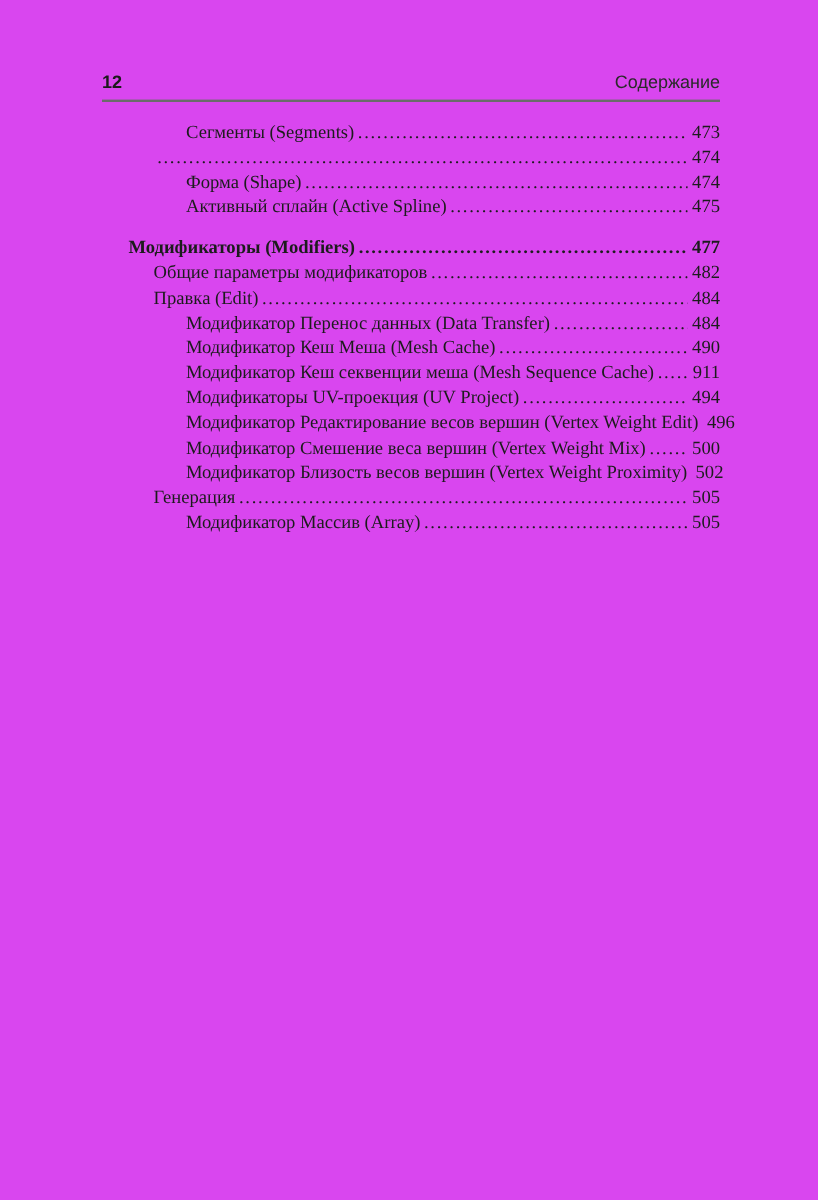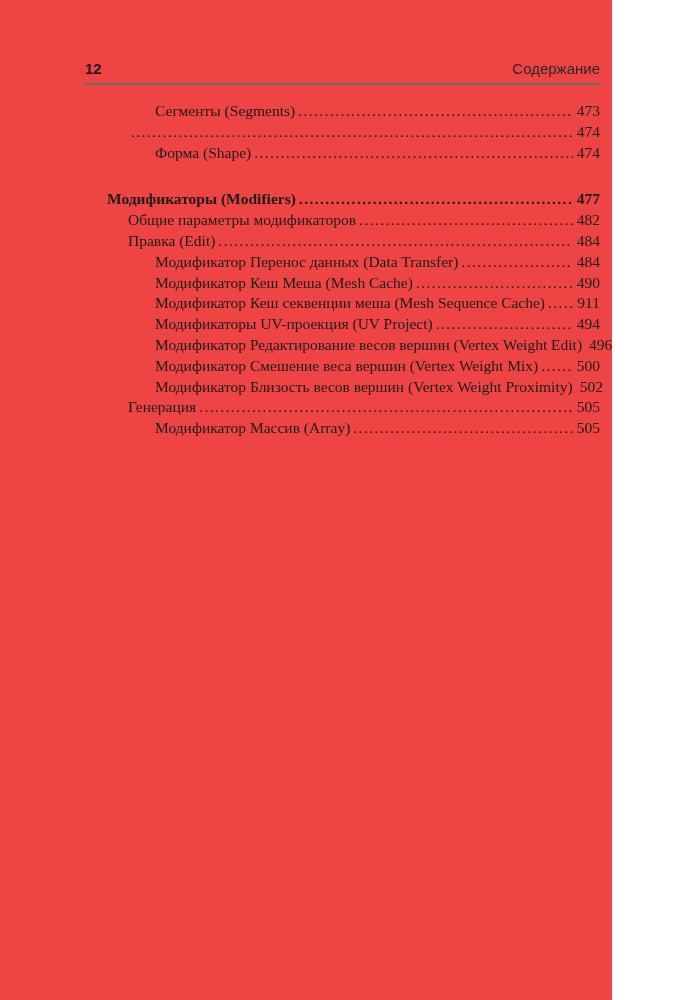--- a/index.html
+++ b/index.html
@@ -2,23 +2,23 @@
 <html><head>
 <meta charset="utf-8">
 <style>
   html, body {
     margin: 0;
     padding: 0;
     background: #ffffff;
   }
   .page {
     position: relative;
-    width: 612px;
+    width: 682px;
     height: 1000px;
-    background: #ef4444;
+    background: #d946ef;
     overflow: hidden;
     color: #1a1a1a;
   }
   
   .page-header {
     position: absolute;
     left: 85px;
     width: 515px;
     top: 60px;
     display: flex;
@@ -49,21 +49,21 @@
     color: #1c1c1c;
   }
   .toc-row {
     display: flex;
     align-items: baseline;
   }
   .toc-row.lvl0 { padding-left: 22px; }
   .toc-row.lvl1 { padding-left: 43px; }
   .toc-row.lvl2 { padding-left: 70px; }
   .toc-row.bold { font-weight: bold; }
-  .toc-row.gap  { margin-top: 26px; }
+  .toc-row.gap  { margin-top: 13px; }
   .toc-row .label {
     white-space: nowrap;
     flex: 0 0 auto;
   }
   .toc-row .dots {
     flex: 1 1 auto;
     overflow: hidden;
     white-space: nowrap;
     margin: 0 1px 0 3px;
     letter-spacing: 1.4px;
@@ -95,20 +95,25 @@
     <span class="pageno">473</span>
   </div>
       <div class="toc-row lvl1">
     <span class="dots"></span>
     <span class="pageno">474</span>
   </div>
       <div class="toc-row lvl2">
     <span class="label">Форма (Shape)</span>
     <span class="dots"></span>
     <span class="pageno">474</span>
+  </div>
+      <div class="toc-row lvl2">
+    <span class="label">Активный сплайн (Active Spline)</span>
+    <span class="dots"></span>
+    <span class="pageno">475</span>
   </div>
       <div class="toc-row lvl0 bold gap">
     <span class="label">Модификаторы (Modifiers)</span>
     <span class="dots"></span>
     <span class="pageno">477</span>
   </div>
       <div class="toc-row lvl1">
     <span class="label">Общие параметры модификаторов</span>
     <span class="dots"></span>
     <span class="pageno">482</span>

